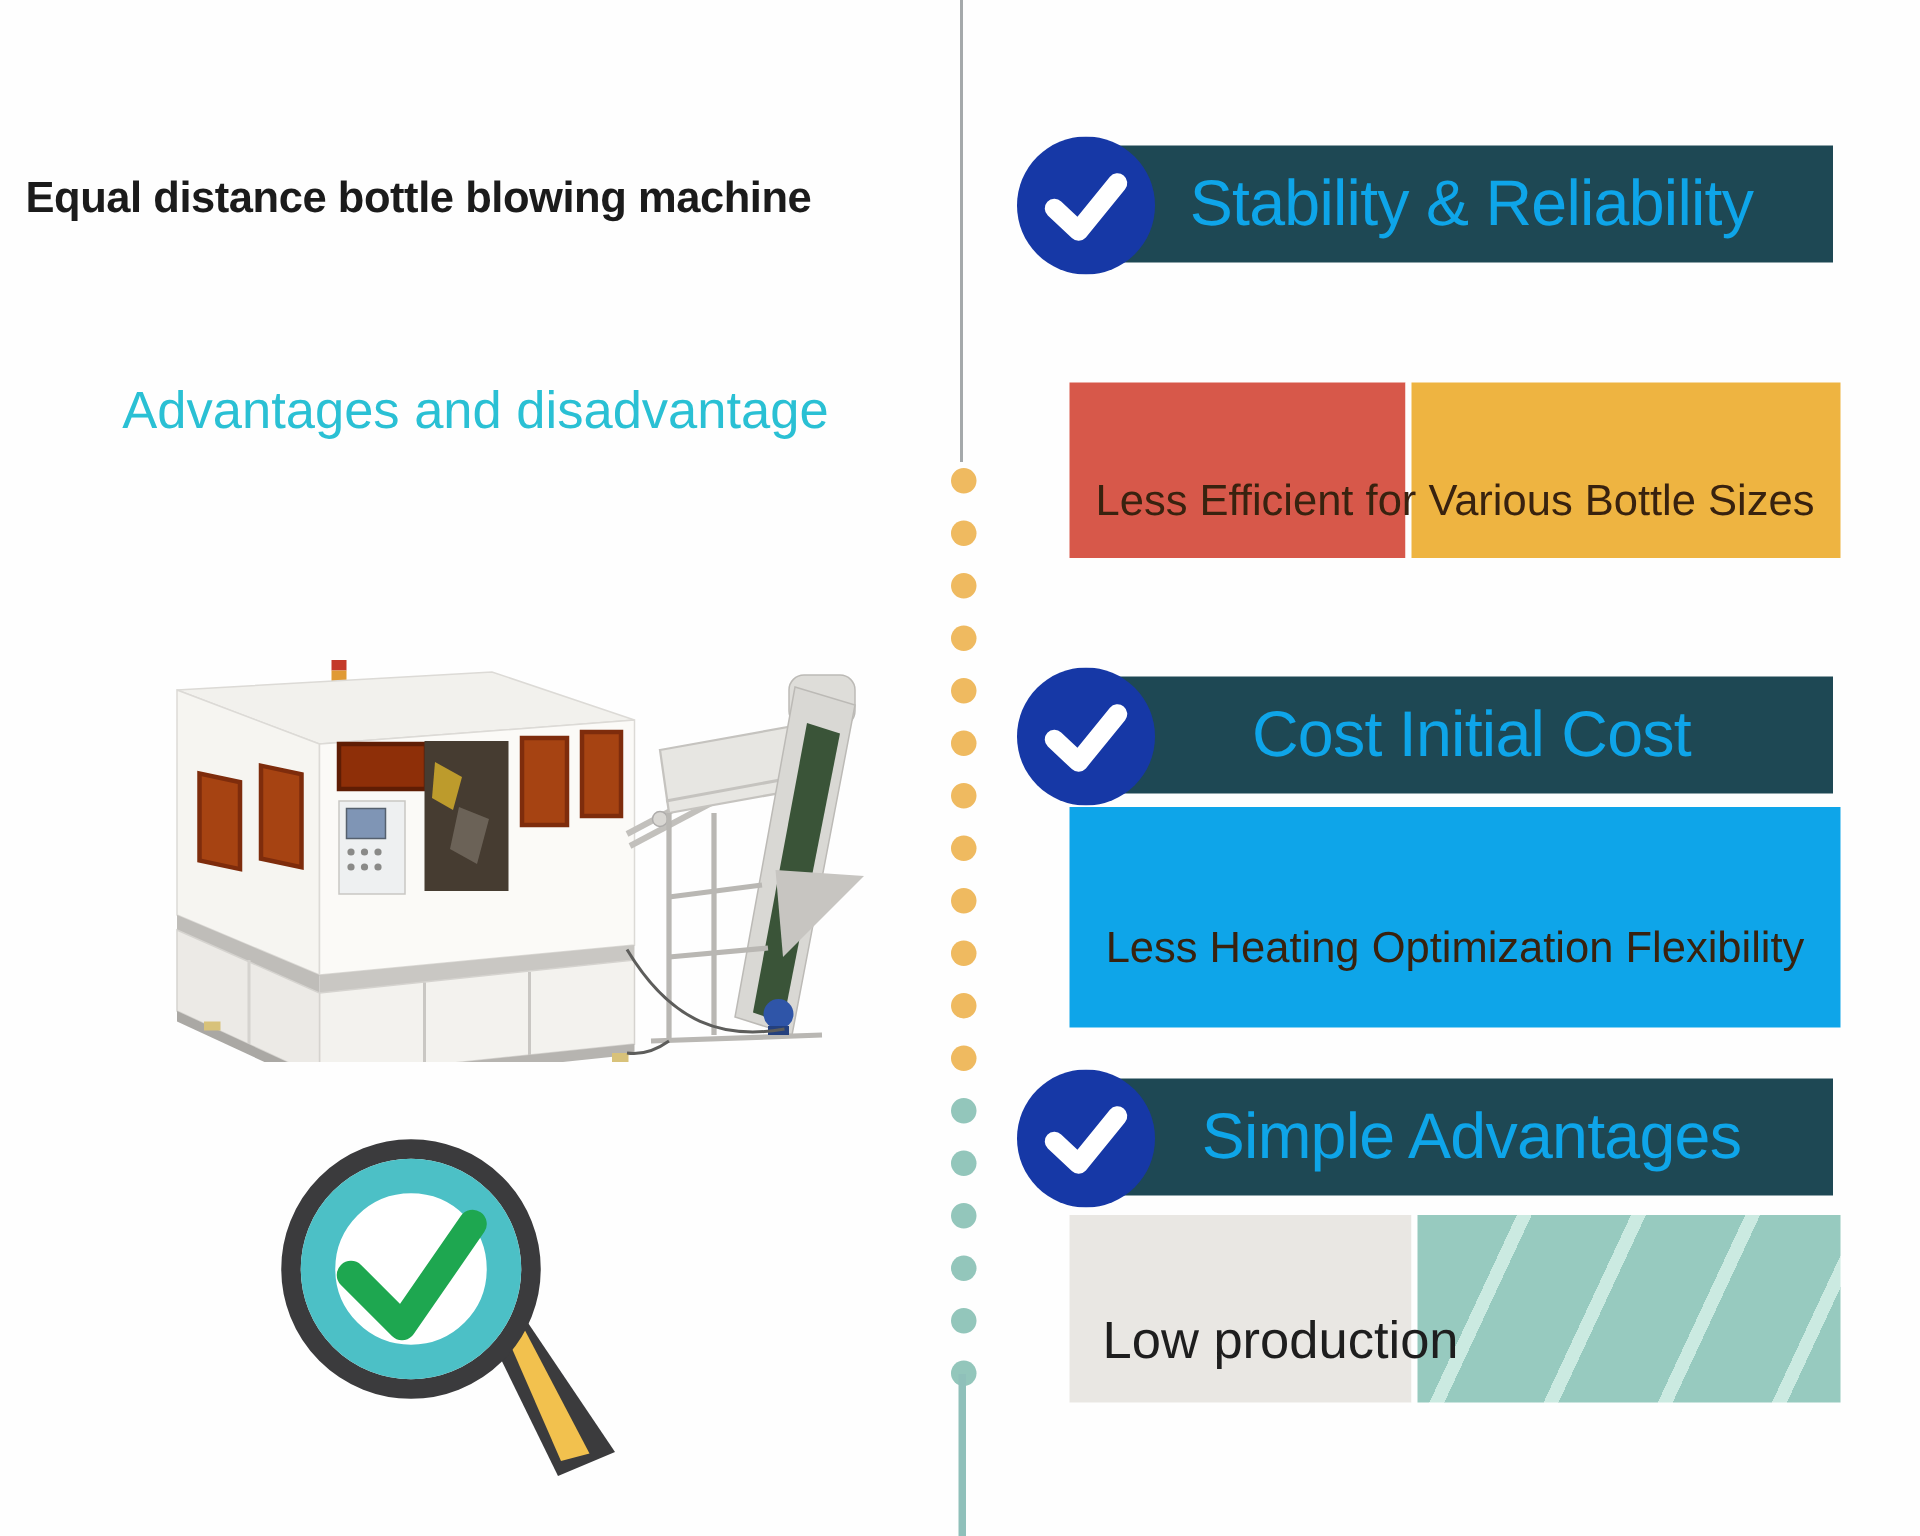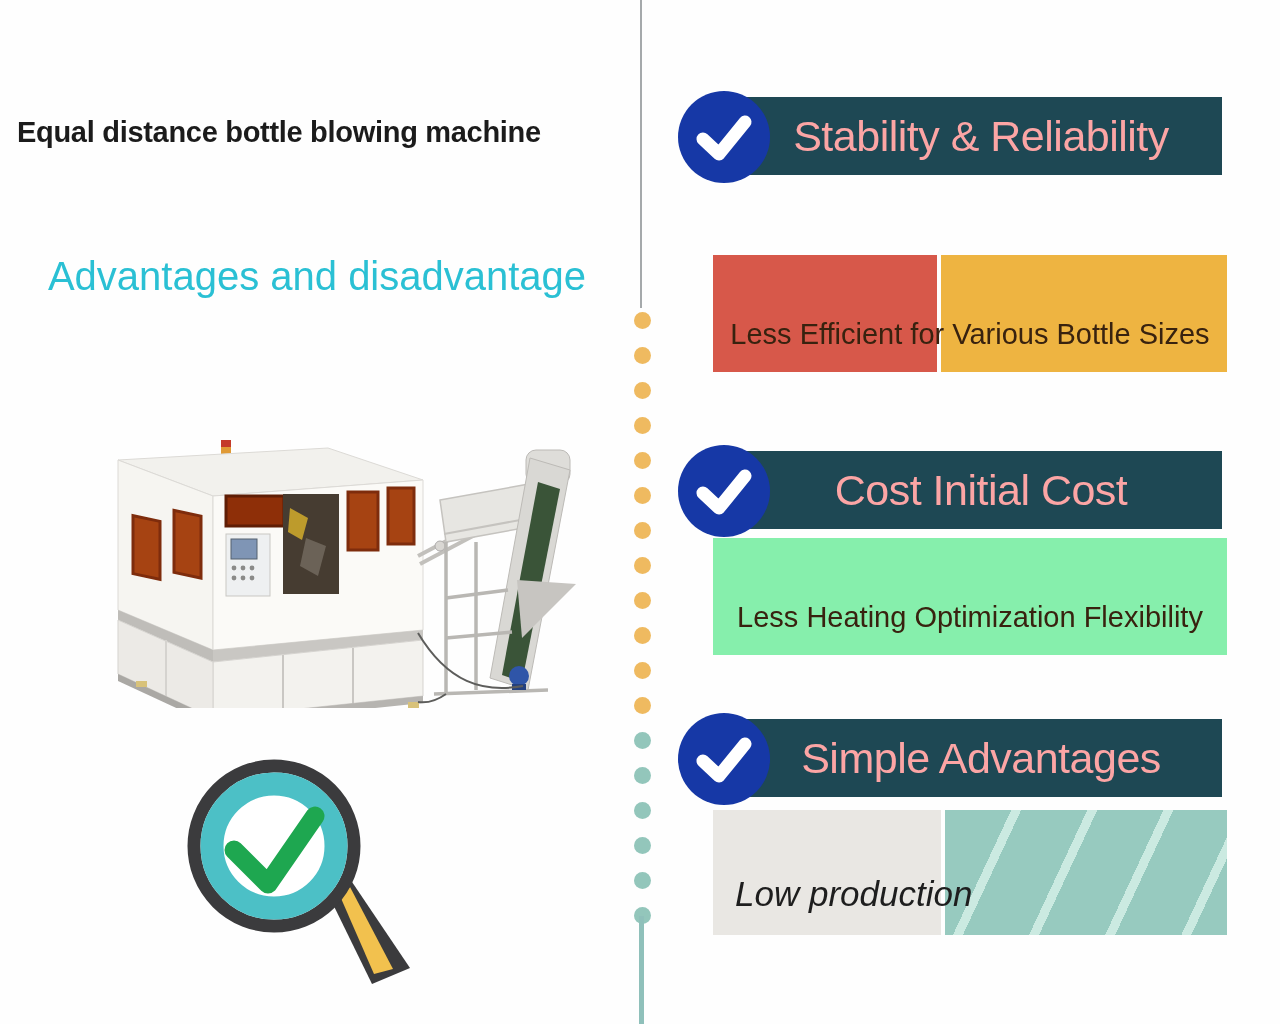--- a/index.html
+++ b/index.html
@@ -4,45 +4,45 @@
 <style>
   html,body{margin:0;padding:0;}
   body{width:1280px;height:1024px;position:relative;background:#fefefe;overflow:hidden;
        font-family:"Liberation Sans","DejaVu Sans",sans-serif;}
   .abs{position:absolute;}
 
   
   .title{left:17px;top:116px;width:600px;text-align:left;
          font-size:29px;font-weight:700;letter-spacing:-0.3px;color:#1b1b1b;}
   .subtitle{left:17px;top:254px;width:600px;text-align:center;
-            font-size:40px;color:#2ac0d4;}
+            font-size:35px;color:#2ac0d4;}
   .machine{left:78px;top:438px;width:505px;height:270px;}
   .magnifier{left:182px;top:754px;width:240px;height:250px;}
 
   
   .div-line-top{left:640px;top:0;width:2px;height:308px;background:#a5a9ab;}
   .div-line-bottom{left:639px;top:916px;width:5px;height:108px;background:#8fc0ba;}
   .dot{position:absolute;left:634px;width:17px;height:17px;border-radius:50%;}
   .dot.orange{background:#efba60;}
   .dot.teal{background:#93c6bb;}
 
   
   .banner{left:740px;width:482px;height:78px;background:#1e4854;
           display:flex;align-items:center;justify-content:center;}
-  .banner span{color:#fca5a5;font-size:43px;letter-spacing:-0.5px;white-space:nowrap;}
+  .banner span{color:#0ea5e9;font-size:43px;letter-spacing:-0.5px;white-space:nowrap;}
   .badge{width:92px;height:92px;left:678px;}
   .band{left:713px;width:514px;display:flex;}
   .band-text{position:absolute;inset:0;display:flex;align-items:center;justify-content:center;
              font-size:29px;color:#38220f;white-space:nowrap;margin-top:42px;}
   .b1{top:255px;height:117px;}
   .b1 .red{width:224px;background:#d7584a;}
   .b1 .gap{width:4px;background:#fefefe;}
   .b1 .amber{flex:1;background:#eeb441;}
-  .b2{top:538px;height:117px;background:#86efac;}
-  .b3{top:810px;height:125px;font-style:italic;}
+  .b2{top:538px;height:147px;background:#0ea5e9;}
+  .b3{top:810px;height:125px;}
   .b3 .gray{width:228px;background:#e9e7e3;}
   .b3 .gap{width:4px;background:#fefefe;}
   .b3 .tealblk{flex:1;background:repeating-linear-gradient(115deg,#97cabf 0 60px,#cbeae1 60px 69px);}
   .b3 .band-text{justify-content:flex-start;padding-left:22px;font-size:35px;color:#1e1e1e;}
 </style>
 </head>
 <body>
 
 <div class="abs title">Equal distance bottle blowing machine</div>
 <div class="abs subtitle">Advantages and disadvantage</div>

